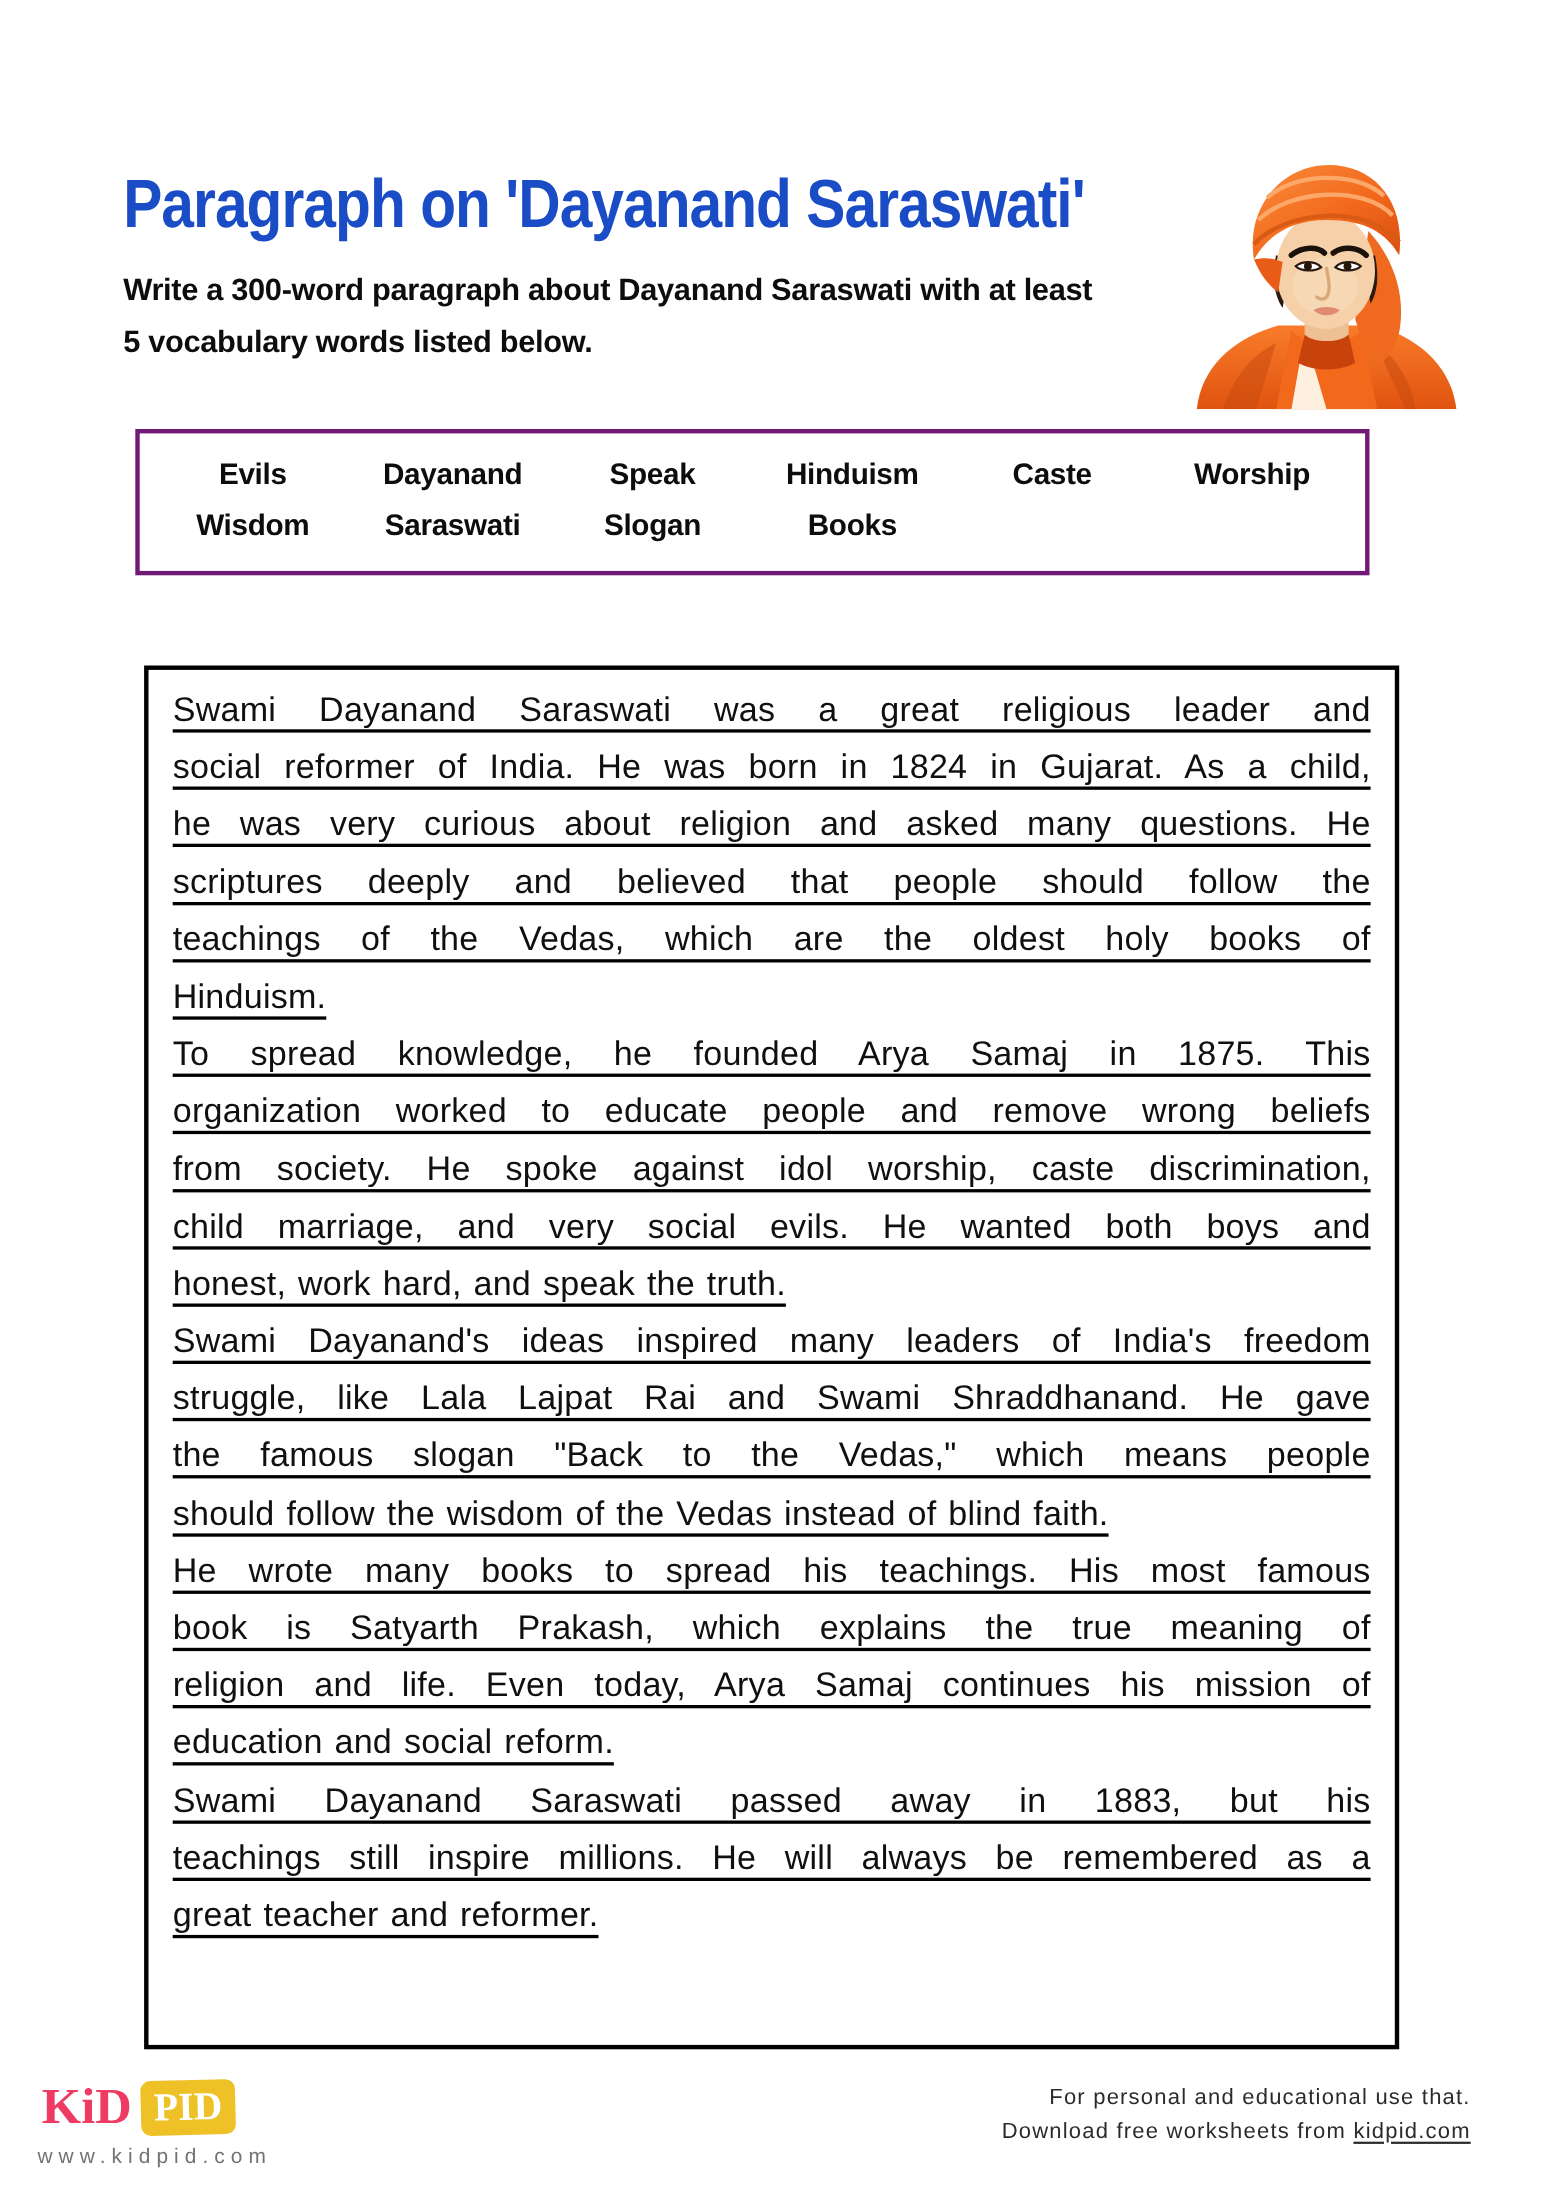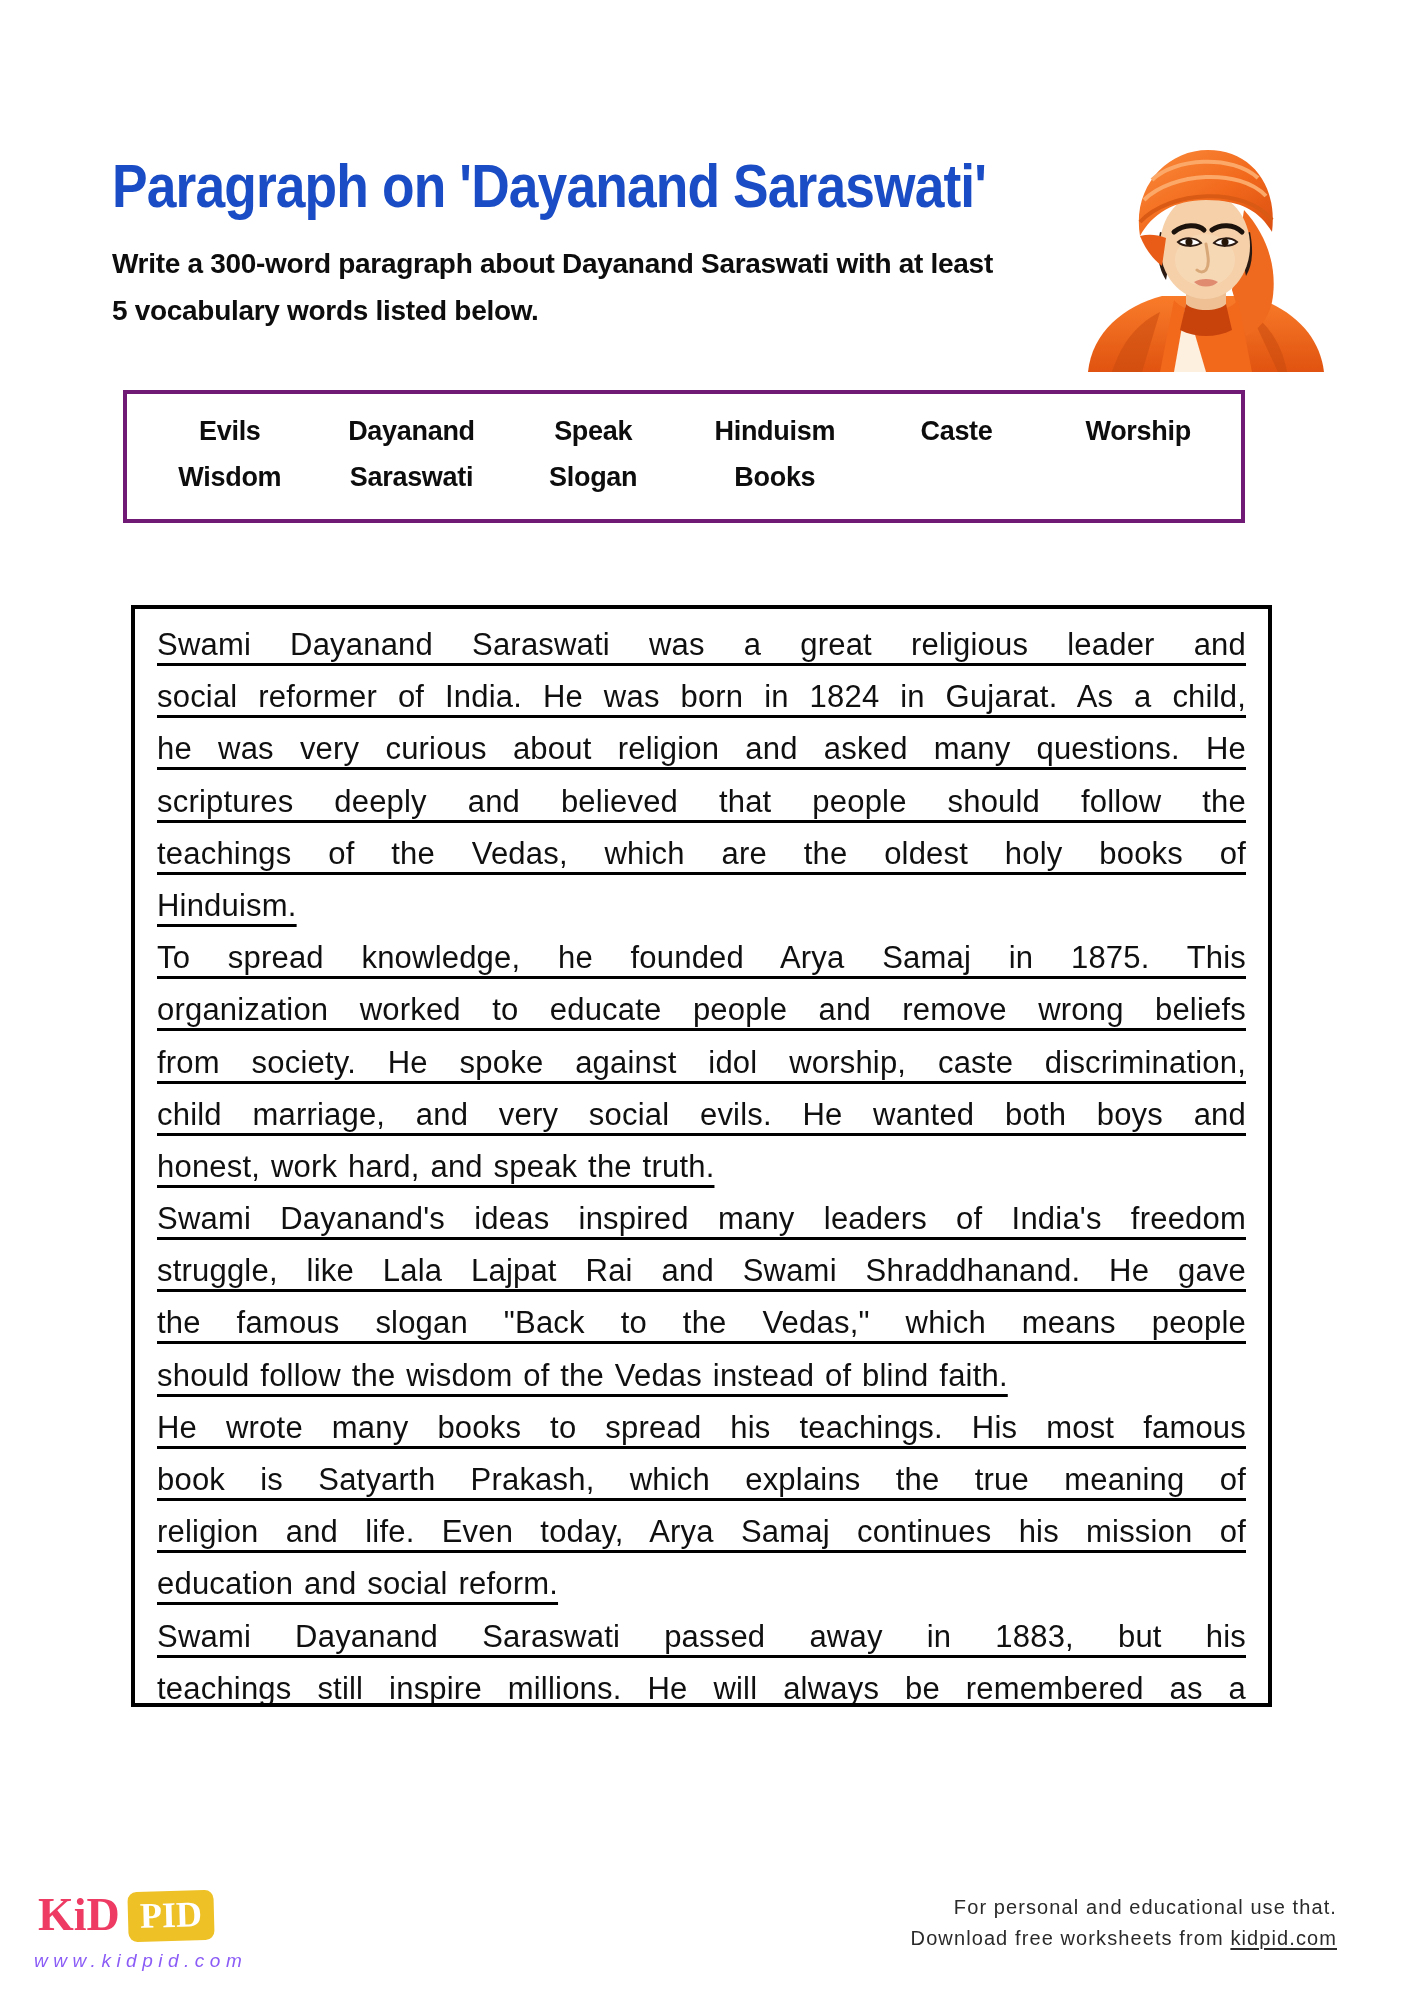--- a/index.html
+++ b/index.html
@@ -28,21 +28,21 @@
   .vocab-box {
     position:absolute; left:123px; top:390px; width:1122px; height:133px;
     border:4px solid #701a75; box-sizing:border-box;
     display:grid; grid-template-columns:repeat(6,1fr); grid-template-rows:1fr 1fr;
     align-items:center; justify-items:center; padding:14px 12px 18px 12px;
   }
   .vocab-word { font-size:27px; font-weight:bold; color:#0d0d0d; letter-spacing:-0.3px; }
 
   
   .essay-box {
-    position:absolute; left:131px; top:605px; width:1141px; height:1102px;
+    position:absolute; left:131px; top:605px; width:1141px; height:1258px;
     border:4px solid #000; box-sizing:border-box;
     padding:10px 22px 0 22px; overflow:hidden;
   }
   .essay-line {
     font-size:31px; color:#101010; line-height:52.2px; height:52.2px;
     white-space:nowrap; letter-spacing:0.2px; word-spacing:2px;
     text-align:justify; text-align-last:justify;
     text-decoration:underline; text-decoration-thickness:2.5px; text-underline-offset:8px;
     text-decoration-color:#000;
   }
@@ -50,21 +50,21 @@
 
   
   .logo { position:absolute; left:38px; top:1888px; display:flex; align-items:flex-end;font-family:Liberation Serif, serif; }
   .logo-kid { font-size:46px; font-weight:bold; color:#ee3b63; letter-spacing:0px; }
   .logo-pid {
     margin-left:8px; background:#eec127; color:#ffffff; font-size:36px; font-weight:bold;
     padding:3px 12px 5px 12px; border-radius:9px; transform:rotate(-1.5deg);
   }
   .website {
     position:absolute; left:34px; top:1950px;
-    font-size:19px; color:#8b5cf6; letter-spacing:5.5px;font-style:italic;
+    font-size:19px; color:#737373; letter-spacing:5.5px;
   }
   .note {
     position:absolute; right:77px; top:1892px; text-align:right;
     font-size:20px; color:#2a2a2a; line-height:31px; letter-spacing:1.1px;
   }
   .note-link { color:#2a2a2a; text-decoration:underline; text-underline-offset:3px; cursor:pointer; }
 </style>
 </head>
 <body>
 

